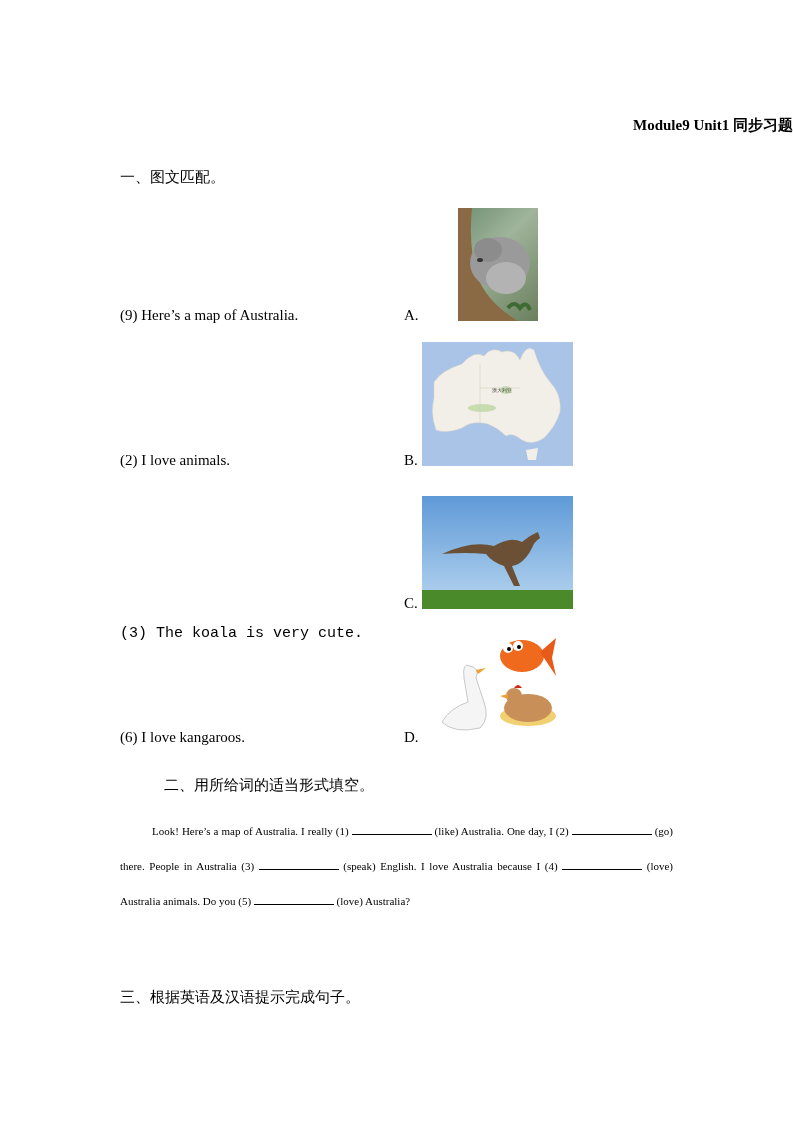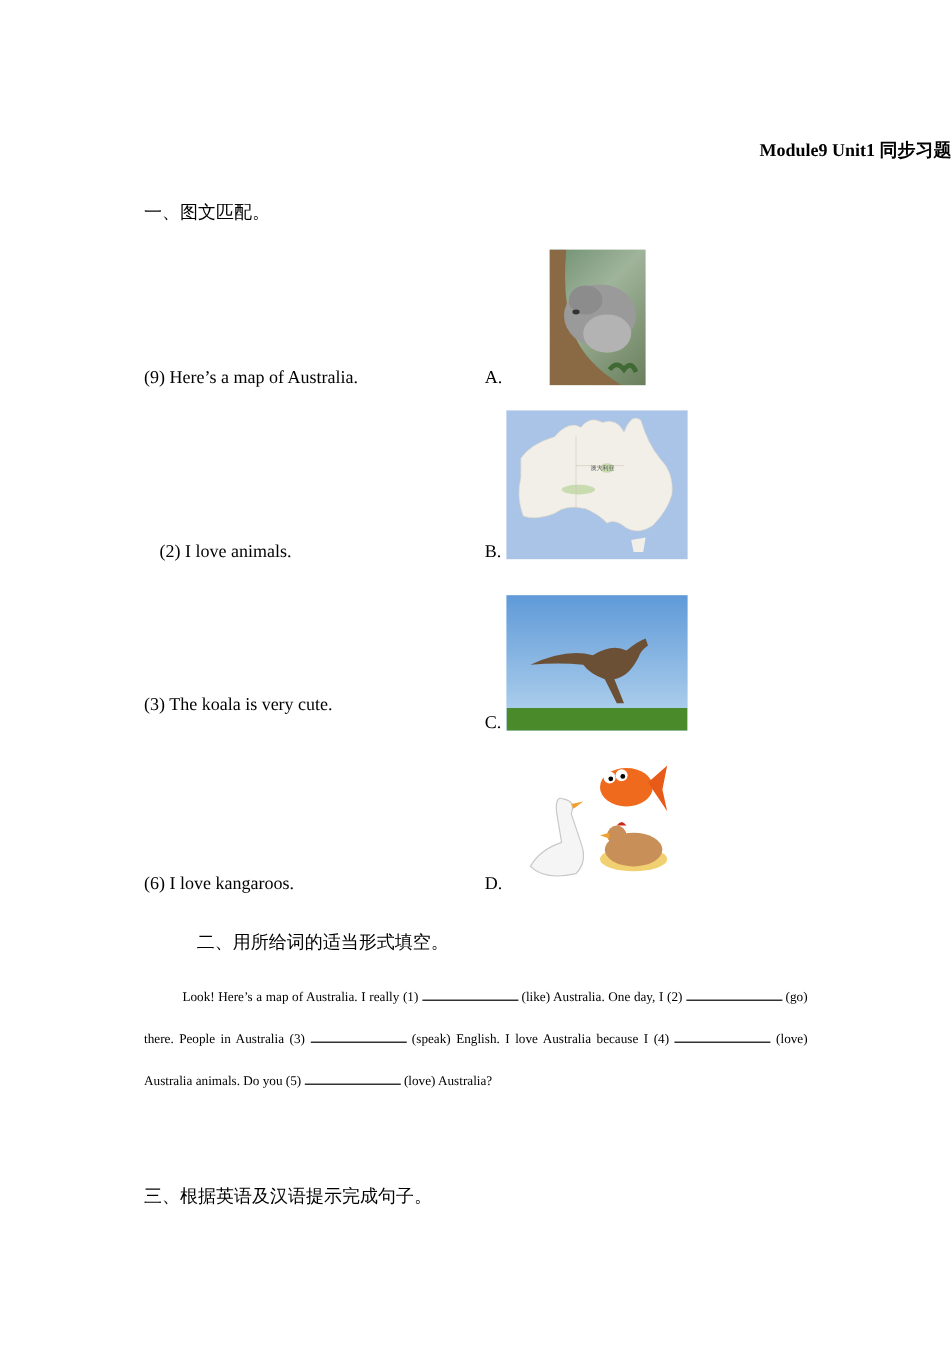--- a/index.html
+++ b/index.html
@@ -28,35 +28,35 @@
   <svg width="80" height="113" viewBox="0 0 80 113">
     <path d="M0 0 L14 0 Q10 40 20 70 Q30 95 60 113 L0 113 Z" fill="#8a6a44"></path>
     <ellipse cx="42" cy="55" rx="30" ry="26" fill="#9a9a9a"></ellipse>
     <ellipse cx="30" cy="42" rx="14" ry="12" fill="#8c8c8c"></ellipse>
     <ellipse cx="48" cy="70" rx="20" ry="16" fill="#b3b3b3"></ellipse>
     <ellipse cx="22" cy="52" rx="3" ry="2" fill="#333"></ellipse>
     <path d="M50 100 q6 -8 12 0 q6 -8 10 2" stroke="#3f6a34" stroke-width="4" fill="none"></path>
   </svg>
 </div>
 
-<div class="abs item" style="top:452px;margin-left:13px;">(2) I love animals.</div>
+<div class="abs item" style="top:452px;">(2) I love animals.</div>
 <div class="abs letter" style="top:452px;">B.</div>
 <div class="abs pic" style="left:422px; top:342px; width:151px; height:124px; background:#a9c4e6;">
   <svg width="151" height="124" viewBox="0 0 151 124">
     <path d="M12 40 Q20 28 40 22 Q52 8 62 14 Q70 4 80 10 Q92 6 98 18 Q104 2 112 8 Q118 28 128 40 Q140 52 138 70 Q134 84 122 96 Q110 104 100 98 Q90 90 84 94 Q76 86 66 82 Q50 78 40 86 Q24 92 14 88 Q8 72 12 56 Z" fill="#f2efe8" stroke="#d8d3c8" stroke-width="0.5"></path>
     <path d="M104 108 L116 106 L114 118 L106 118 Z" fill="#f2efe8"></path>
     <ellipse cx="60" cy="66" rx="14" ry="4" fill="#c8dcb0"></ellipse>
     <ellipse cx="84" cy="48" rx="6" ry="4" fill="#c8dcb0"></ellipse>
     <line x1="58" y1="22" x2="58" y2="82" stroke="#cfc8b8" stroke-width="0.5"></line>
     <line x1="58" y1="46" x2="98" y2="46" stroke="#cfc8b8" stroke-width="0.5"></line>
     <text x="70" y="50" font-size="5" fill="#555">澳大利亚</text>
   </svg>
 </div>
 
-<div class="abs item" style="top:580px;">(3) The koala is very cute.</div>
+<div class="abs item" style="top:625px;font-family:Liberation Mono, monospace;">(3) The koala is very cute.</div>
 <div class="abs letter" style="top:595px;">C.</div>
 <div class="abs pic" style="left:422px; top:496px; width:151px; height:113px; background:linear-gradient(#5f9ad8,#b8d6ef);">
   <svg width="151" height="113" viewBox="0 0 151 113">
     <rect x="0" y="94" width="151" height="19" fill="#4a8a2a"></rect>
     <path d="M20 58 Q50 44 72 50 Q88 40 100 46 Q110 38 116 36 L118 42 Q112 46 110 52 Q102 68 90 70 L98 90 L92 90 L82 70 Q70 66 64 58 Q44 56 20 58 Z" fill="#6b5036"></path>
   </svg>
 </div>
 
 <div class="abs item" style="top:729px;">(6) I love kangaroos.</div>
 <div class="abs letter" style="top:729px;">D.</div>

